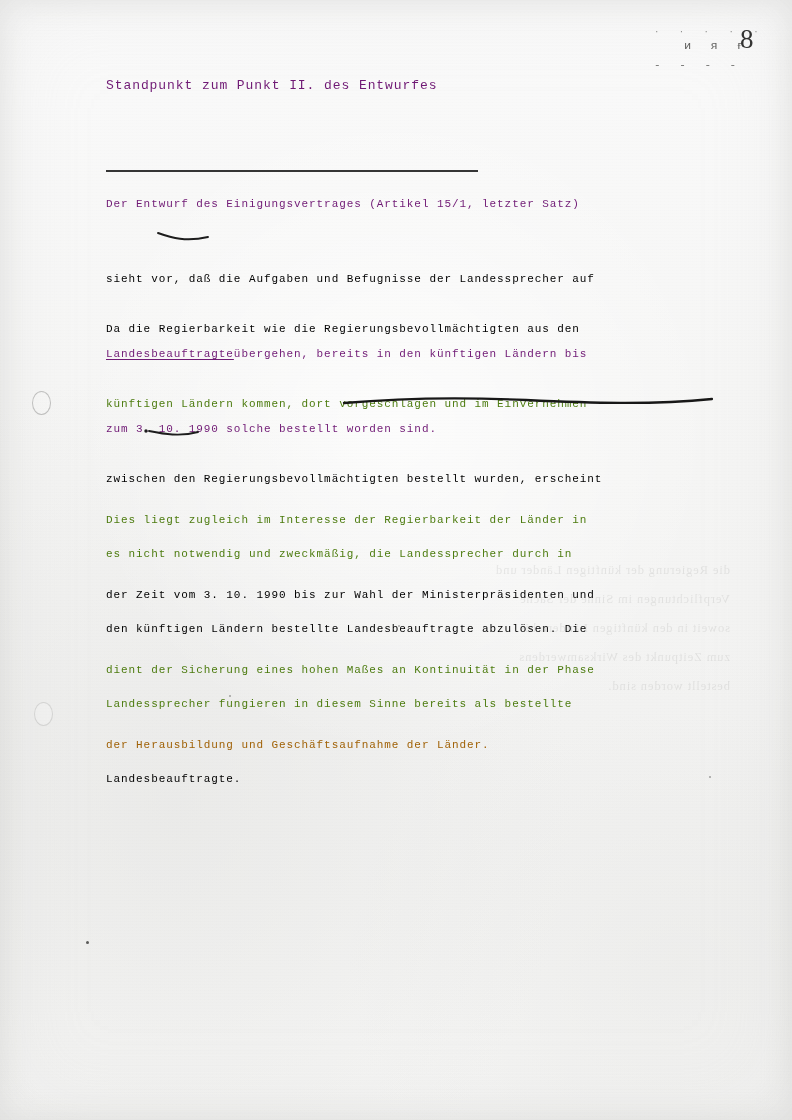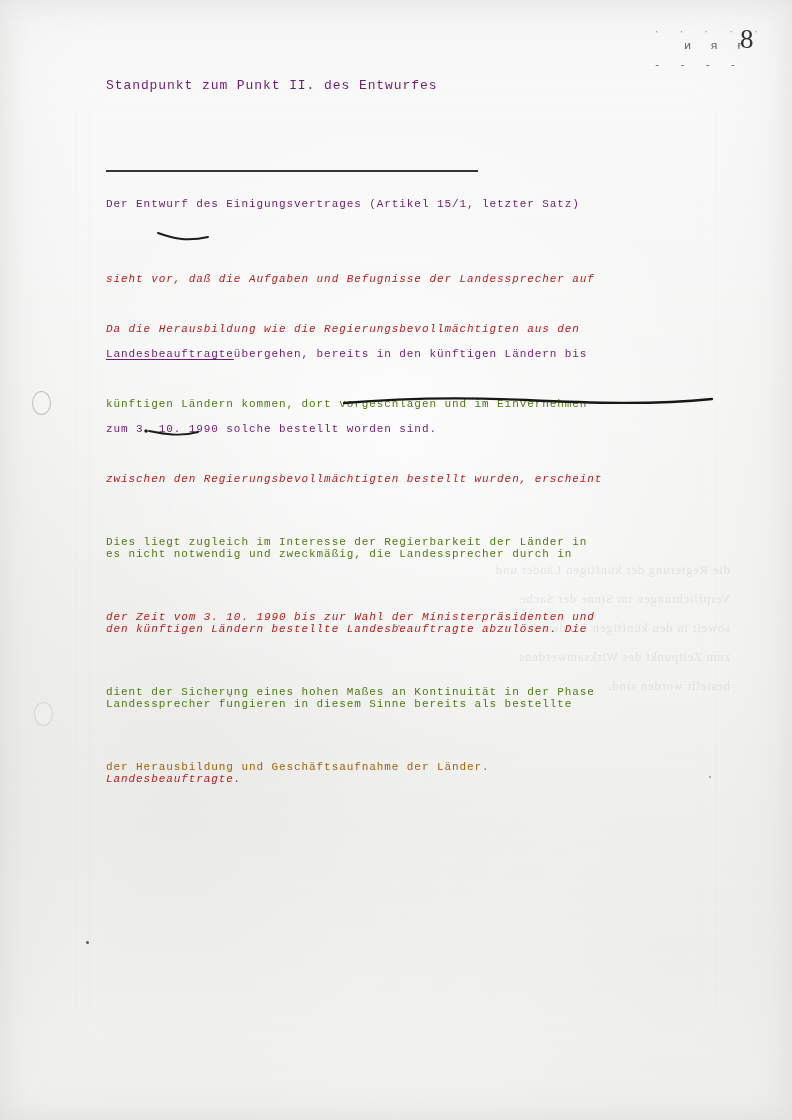--- a/index.html
+++ b/index.html
@@ -129,33 +129,33 @@
   .para {
     margin: 0;
     font-size: 11px;
     letter-spacing: 0.92px;
     line-height: 25px;
     white-space: pre;
     color: #181818;
   }
   .p1 { position: absolute; left: 0px;  top: 66px; }
   .p2 { position: absolute; left: 0px;  top: 191px; }
-  .p3 { position: absolute; left: 0px;  top: 404px; }
+  .p3 { position: absolute; left: 0px;  top: 382px; }
 
   .tline { display: block; white-space: pre; }
 
   .tw-underline {
     text-decoration: underline;
     text-underline-offset: 2px;
     text-decoration-thickness: 1px;
   }
 
   
   .ink-a { color: #701a75; }
-  .ink-b { color: #b91c1c; font-style: italic; }
+  .ink-b { color: #000000; }
   .ink-c { color: #4d7c0f; }
   .ink-d { color: #a16207; }
 
   
   .pen {
     position: absolute;
     pointer-events: none;
     overflow: visible;
   }
   #pen-mark-sinne   { left: 340px; top: 392px; }
@@ -227,21 +227,21 @@
     
     <div class="para p1">
       <span class="tline ink-a">Der Entwurf des Einigungsvertrages (Artikel 15/1, letzter Satz)</span>
       <span class="tline ink-b">sieht vor, daß die Aufgaben und Befugnisse der Landessprecher auf</span>
       <span class="tline ink-a"><span class="tw-underline">Landesbeauftragte</span><span>übergehen, bereits in den künftigen Ländern bis</span></span>
       <span class="tline ink-a">zum 3. 10. 1990 solche bestellt worden sind.</span>
     </div>
 
     
     <div class="para p2">
-      <span class="tline ink-b">Da die Herausbildung wie die Regierungsbevollmächtigten aus den</span>
+      <span class="tline ink-b">Da die Regierbarkeit wie die Regierungsbevollmächtigten aus den</span>
       <span class="tline ink-c">künftigen Ländern kommen, dort vorgeschlagen und im Einvernehmen</span>
       <span class="tline ink-b">zwischen den Regierungsbevollmächtigten bestellt wurden, erscheint</span>
       <span class="tline ink-c">es nicht notwendig und zweckmäßig, die Landessprecher durch in</span>
       <span class="tline ink-b">den künftigen Ländern bestellte Landesbeauftragte abzulösen. Die</span>
       <span class="tline ink-c">Landessprecher fungieren in diesem Sinne bereits als bestellte</span>
       <span class="tline ink-b">Landesbeauftragte.</span>
     </div>
 
     
     <div class="para p3">

